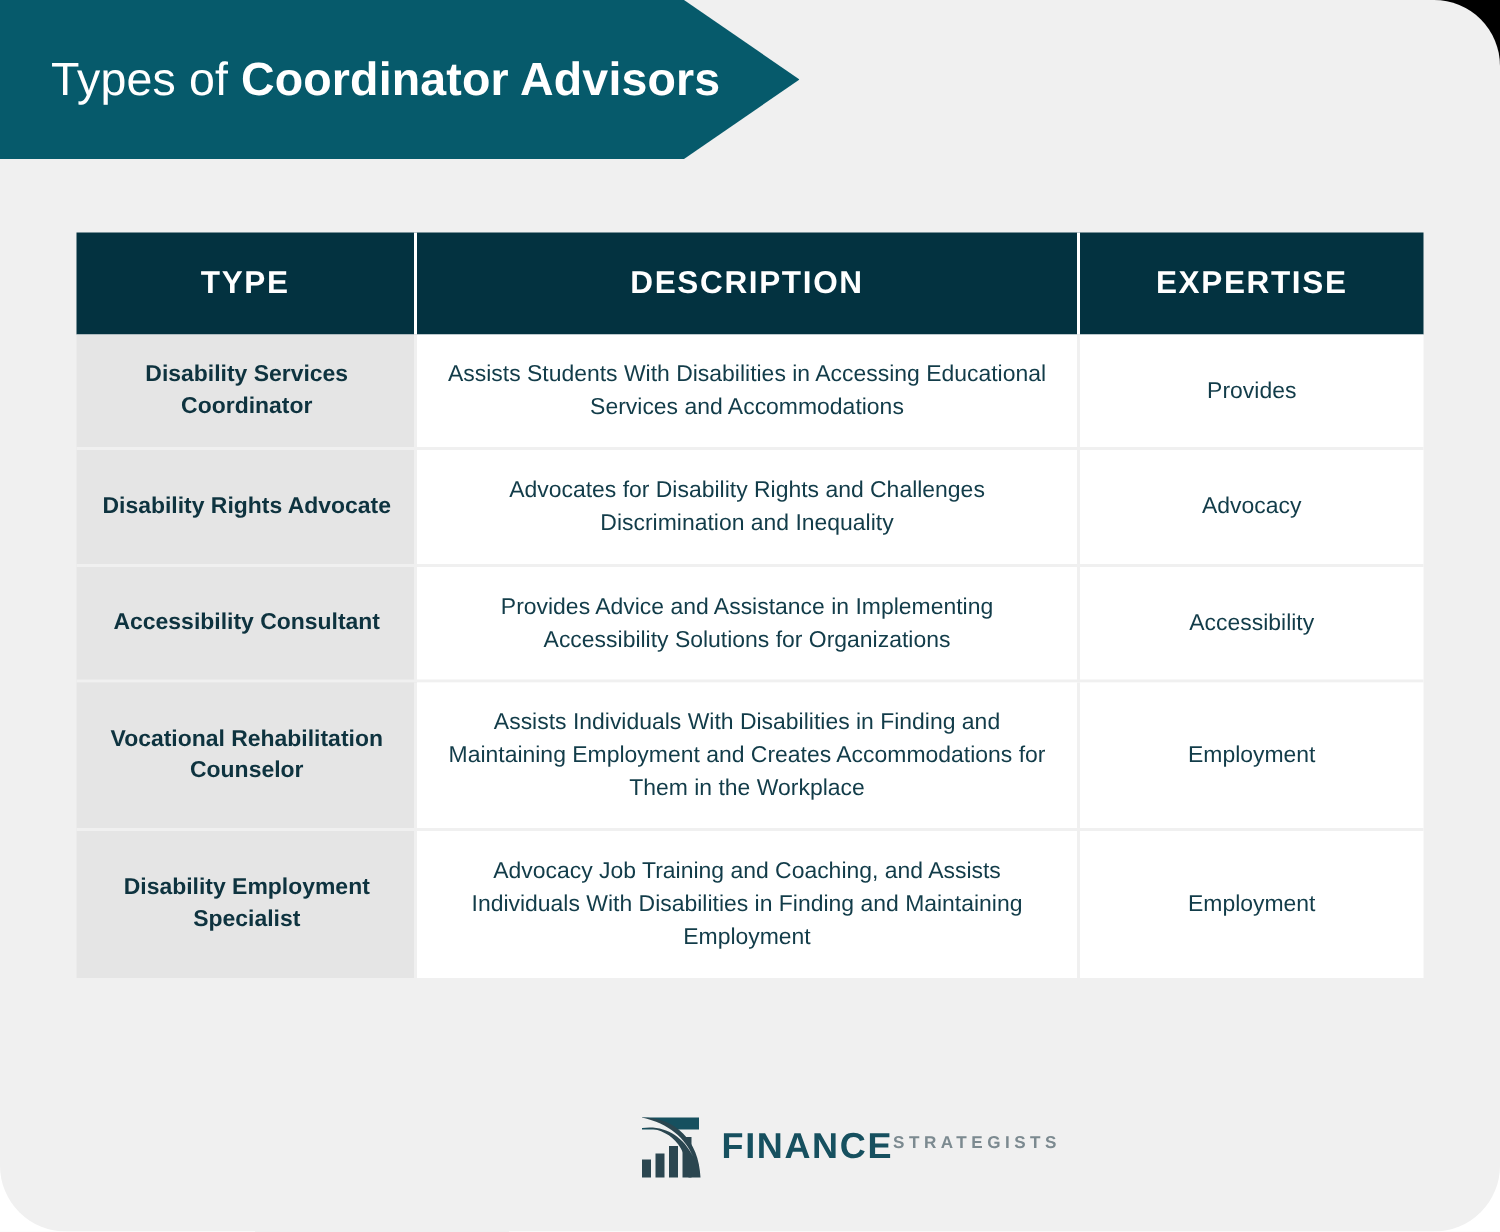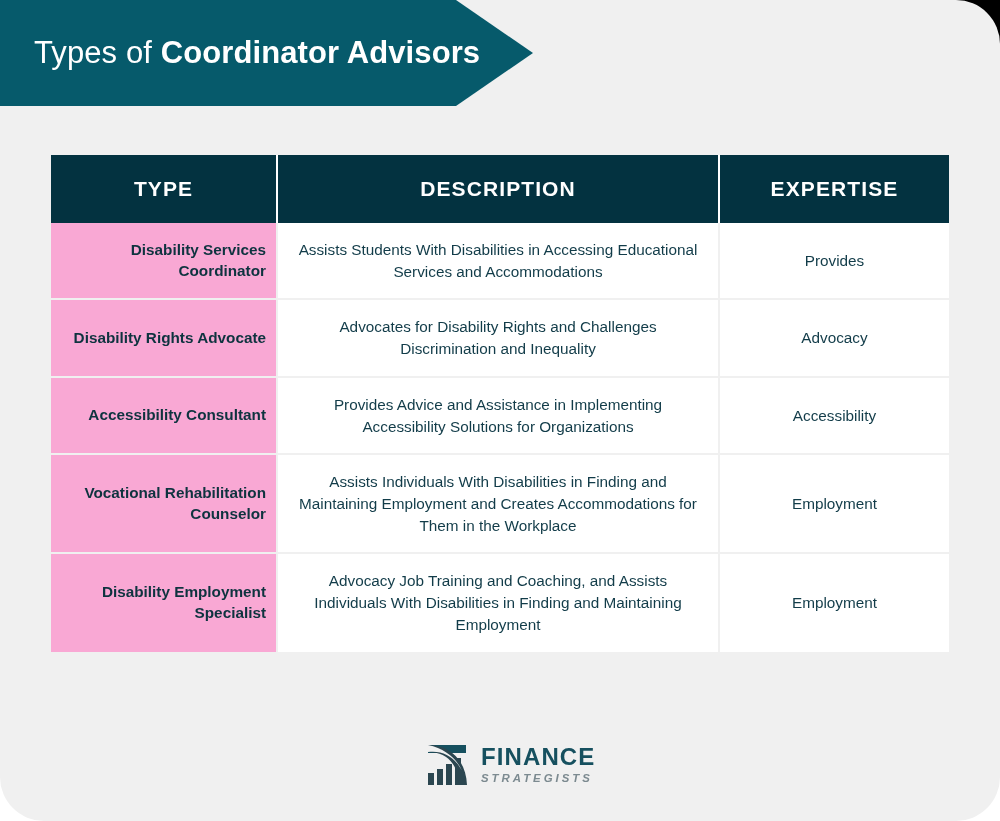--- a/index.html
+++ b/index.html
@@ -102,24 +102,24 @@
     vertical-align: middle;
     padding: 16px 18px;
     box-sizing: border-box;
     border-right: 2px solid #f0f0f0;
     border-bottom: 2px solid #f0f0f0;
   }
   .dtable tbody td:last-child { border-right: none; }
   .dtable tbody tr:last-child td { border-bottom: none; }
 
   .dtable tbody td.type-cell {
-    background: #f9a8d4;
+    background: #e5e5e5;
     color: #0e333f;
     font-weight: 700;
-    text-align: right;
+    text-align: center;
     padding-left: 12px;
     padding-right: 10px;
     font-size: 15.3px;
     line-height: 1.37;
   }
 
   
   .logo {
     position: absolute;
     left: 426px;
@@ -130,38 +130,37 @@
     align-items: center;
   }
   .logo-mark {
     width: 46px;
     height: 44px;
     flex: none;
   }
   .logo-text {
     margin-left: 9px;
     display: flex;
-    flex-direction: column;
+    flex-direction: row;
     justify-content: center;
   }
   .logo-finance {
     color: #16505f;
     font-size: 24px;
     font-weight: 700;
     letter-spacing: 1.1px;
     line-height: 1;
   }
   .logo-strategists {
     color: #7c8a90;
     font-size: 11.4px;
     font-weight: 700;
     letter-spacing: 3.0px;
     line-height: 1;
     margin-top: 4px;
-    font-style: italic;
   }
 </style>
 </head>
 <body>
 
 <div id="page">
 
   <div class="top-black-strip"></div>
 
   <div class="card"></div>

